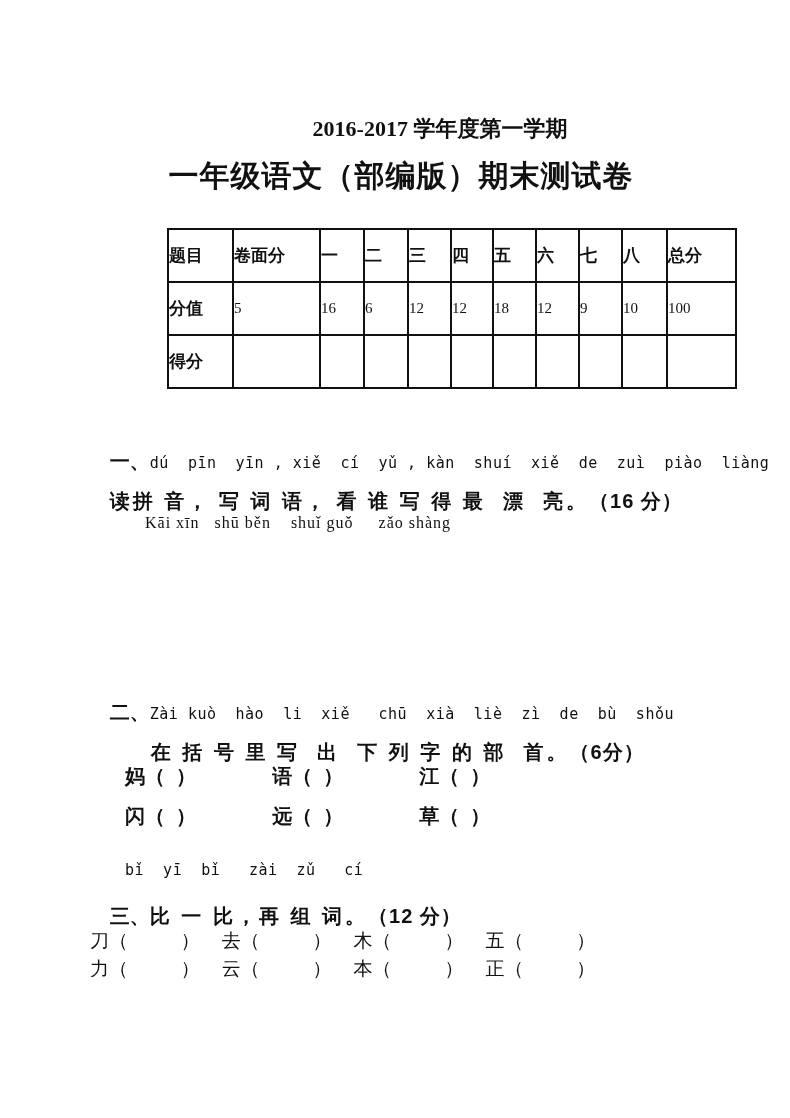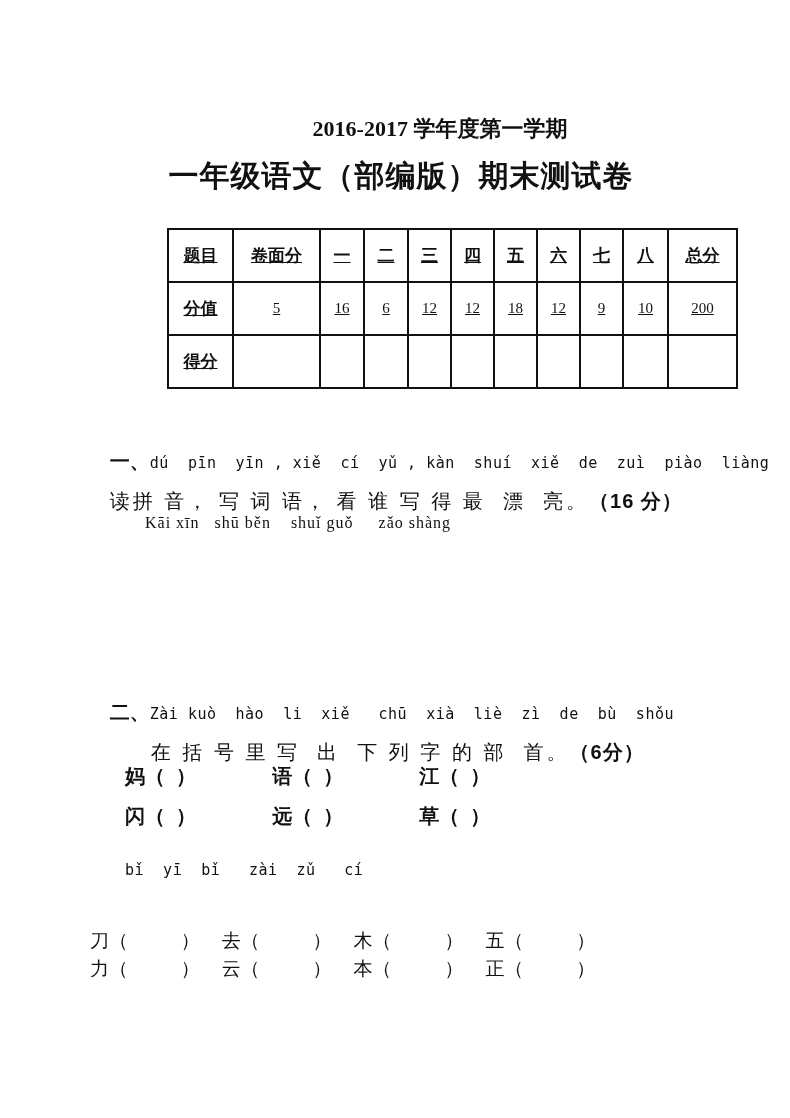--- a/index.html
+++ b/index.html
@@ -27,39 +27,38 @@
     white-space:pre;
     margin-left:6px;
   }
   table.score-table{
     position:absolute;left:167px;top:228px;
     border-collapse:collapse;
     table-layout:fixed;
   }
   table.score-table td{
     border:2px solid #111111;
-    text-align:center;vertical-align:middle;
-    padding:12px;
+    vertical-align:middle;
+    padding:0;
     font-family:"Liberation Serif",serif;
     font-size:15px;
-    text-decoration:underline;
   }
   table.score-table tr{height:53px;}
   table.score-table td.hd{
     font-family:"Liberation Sans",sans-serif;
     font-size:17px;font-weight:700;
   }
   .line{position:absolute;white-space:pre;}
   .marker{font-size:20px;font-weight:700;}
   .pinyin{
     font-family:"DejaVu Sans Mono",monospace;
     font-size:15px;
     letter-spacing:0.5px;
   }
-  .cn-bold{font-size:20px;font-weight:400;letter-spacing:3px;}
+  .cn-bold{font-size:20px;font-weight:700;letter-spacing:3px;}
   .score{font-size:20px;font-weight:700;letter-spacing:1px;}
   .words{
     font-family:Liberation Serif, serif;
     font-size:16px;
     letter-spacing:1px;
   }
   .charrow{position:absolute;display:flex;}
   .charrow .item{white-space:pre;}
   .charrow.r2-style{gap:76px;font-size:20px;font-weight:700;}
   .charrow.r3-style{gap:22px;font-size:19px;font-weight:400;}
@@ -104,21 +103,21 @@
       <td class="hd">分值</td>
       <td>5</td>
       <td>16</td>
       <td>6</td>
       <td>12</td>
       <td>12</td>
       <td>18</td>
       <td>12</td>
       <td>9</td>
       <td>10</td>
-      <td>200</td>
+      <td>100</td>
     </tr>
     <tr>
       <td class="hd">得分</td>
       <td></td>
       <td></td>
       <td></td>
       <td></td>
       <td></td>
       <td></td>
       <td></td>
@@ -148,20 +147,23 @@
     <span class="item">语（  ）</span>
     <span class="item">江（  ）</span>
   </div>
   <div class="charrow r2-style" style="left:125px;top:803px;">
     <span class="item">闪（  ）</span>
     <span class="item">远（  ）</span>
     <span class="item">草（  ）</span>
   </div>
 
   <div class="line pinyin" style="left:125px;top:861px;">bǐ  yī  bǐ   zài  zǔ   cí</div>
+  <div class="line" style="left:92px;top:885px;">
+    <span class="marker">三、</span><span class="cn-bold">比 一 比，再 组 词。</span><span class="score">（12 分）</span>
+  </div>
   <div class="charrow r3-style" style="left:90px;top:928px;">
     <span class="item">刀（          ）</span>
     <span class="item">去（          ）</span>
     <span class="item">木（          ）</span>
     <span class="item">五（          ）</span>
   </div>
   <div class="charrow r3-style" style="left:90px;top:956px;">
     <span class="item">力（          ）</span>
     <span class="item">云（          ）</span>
     <span class="item">本（          ）</span>

